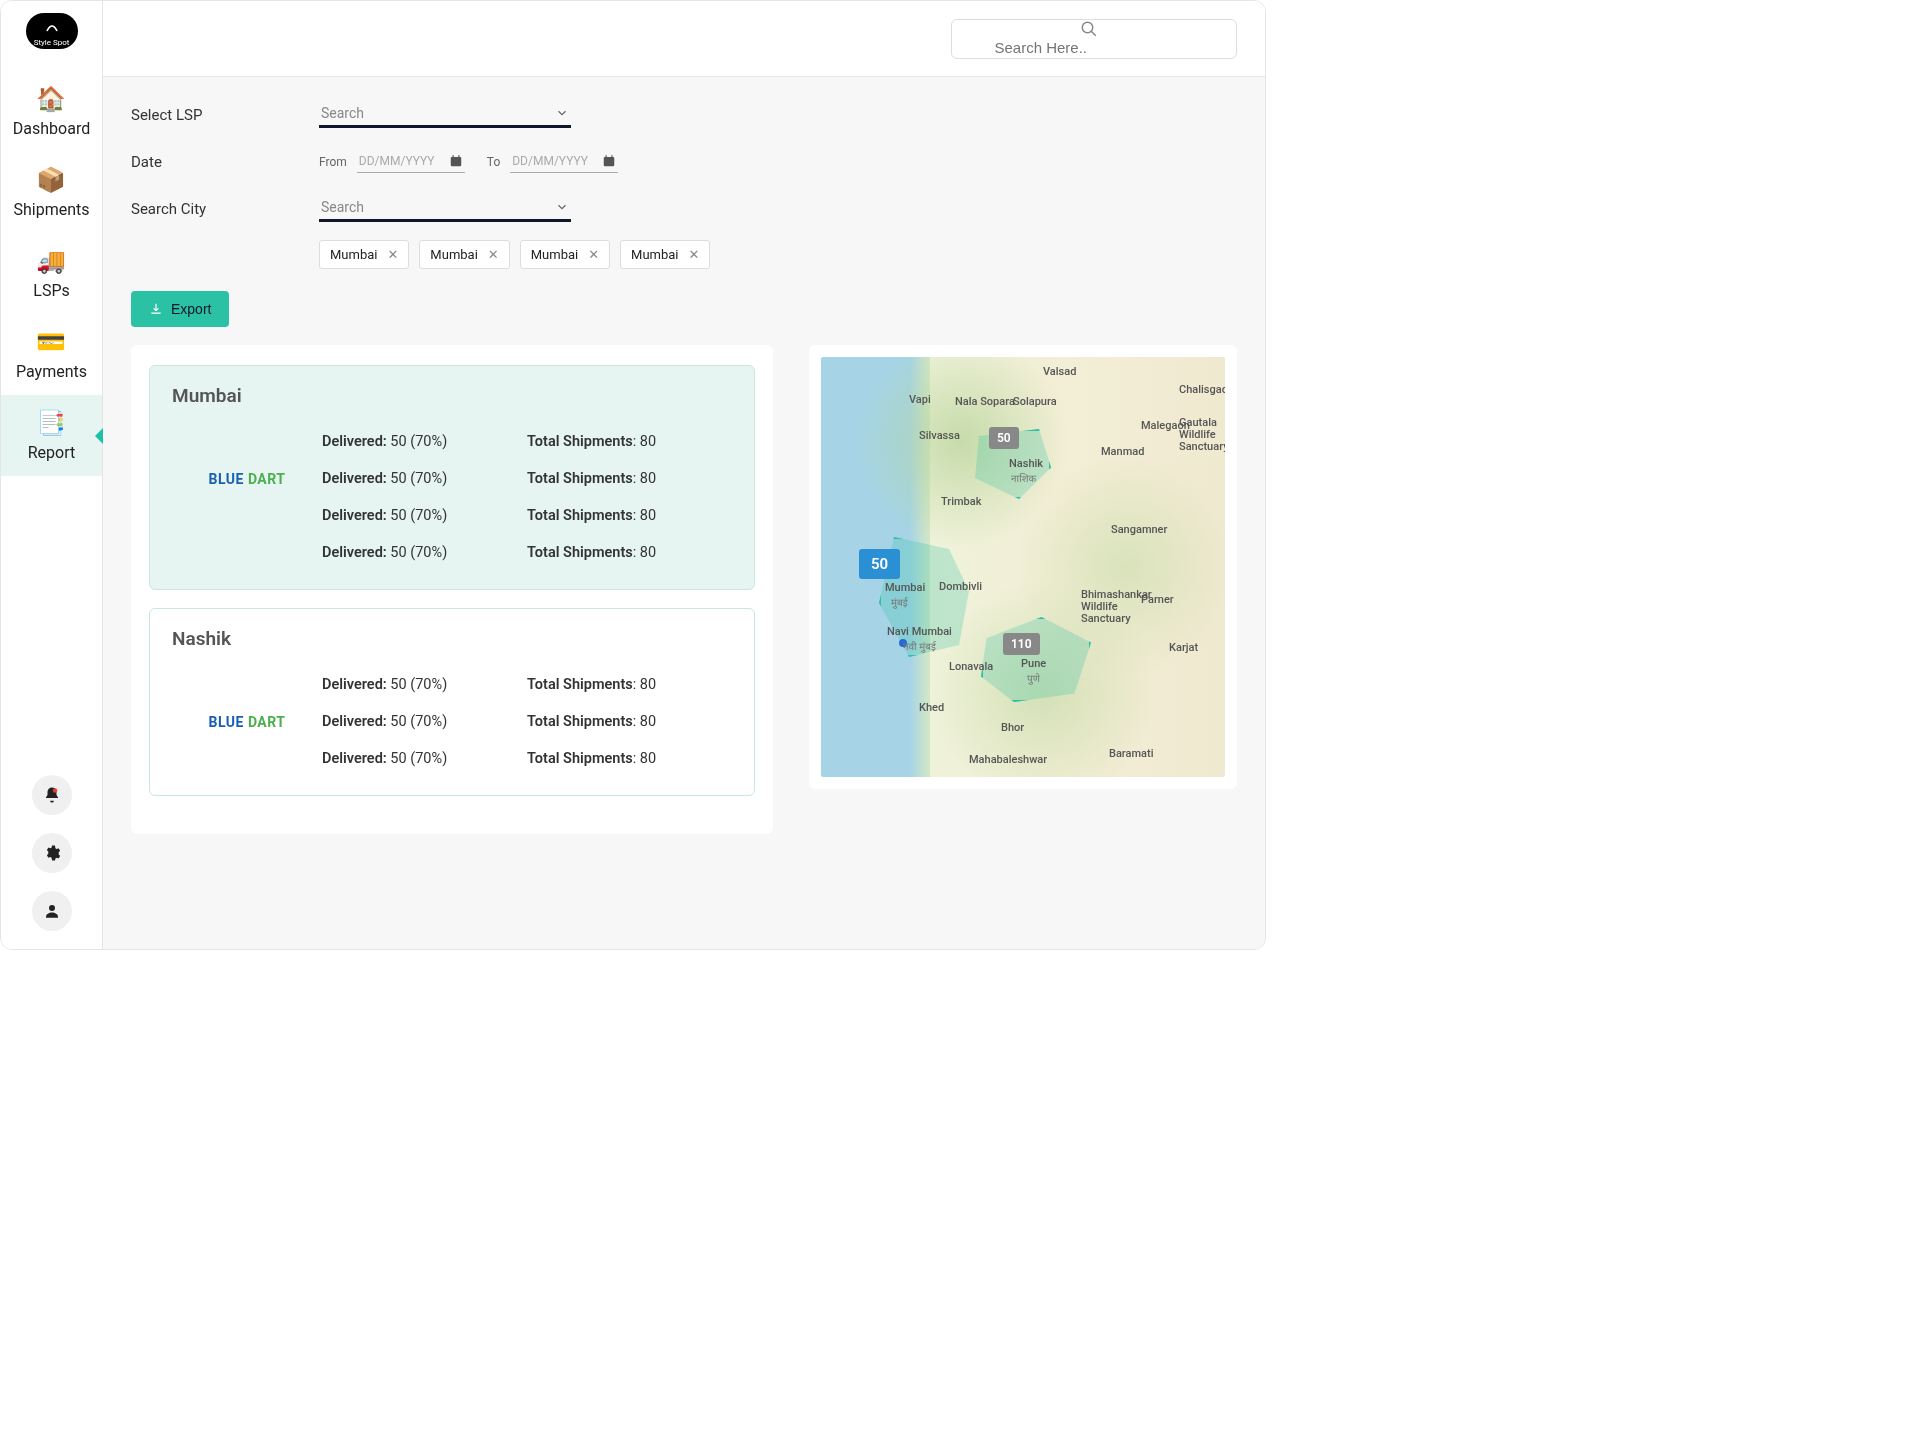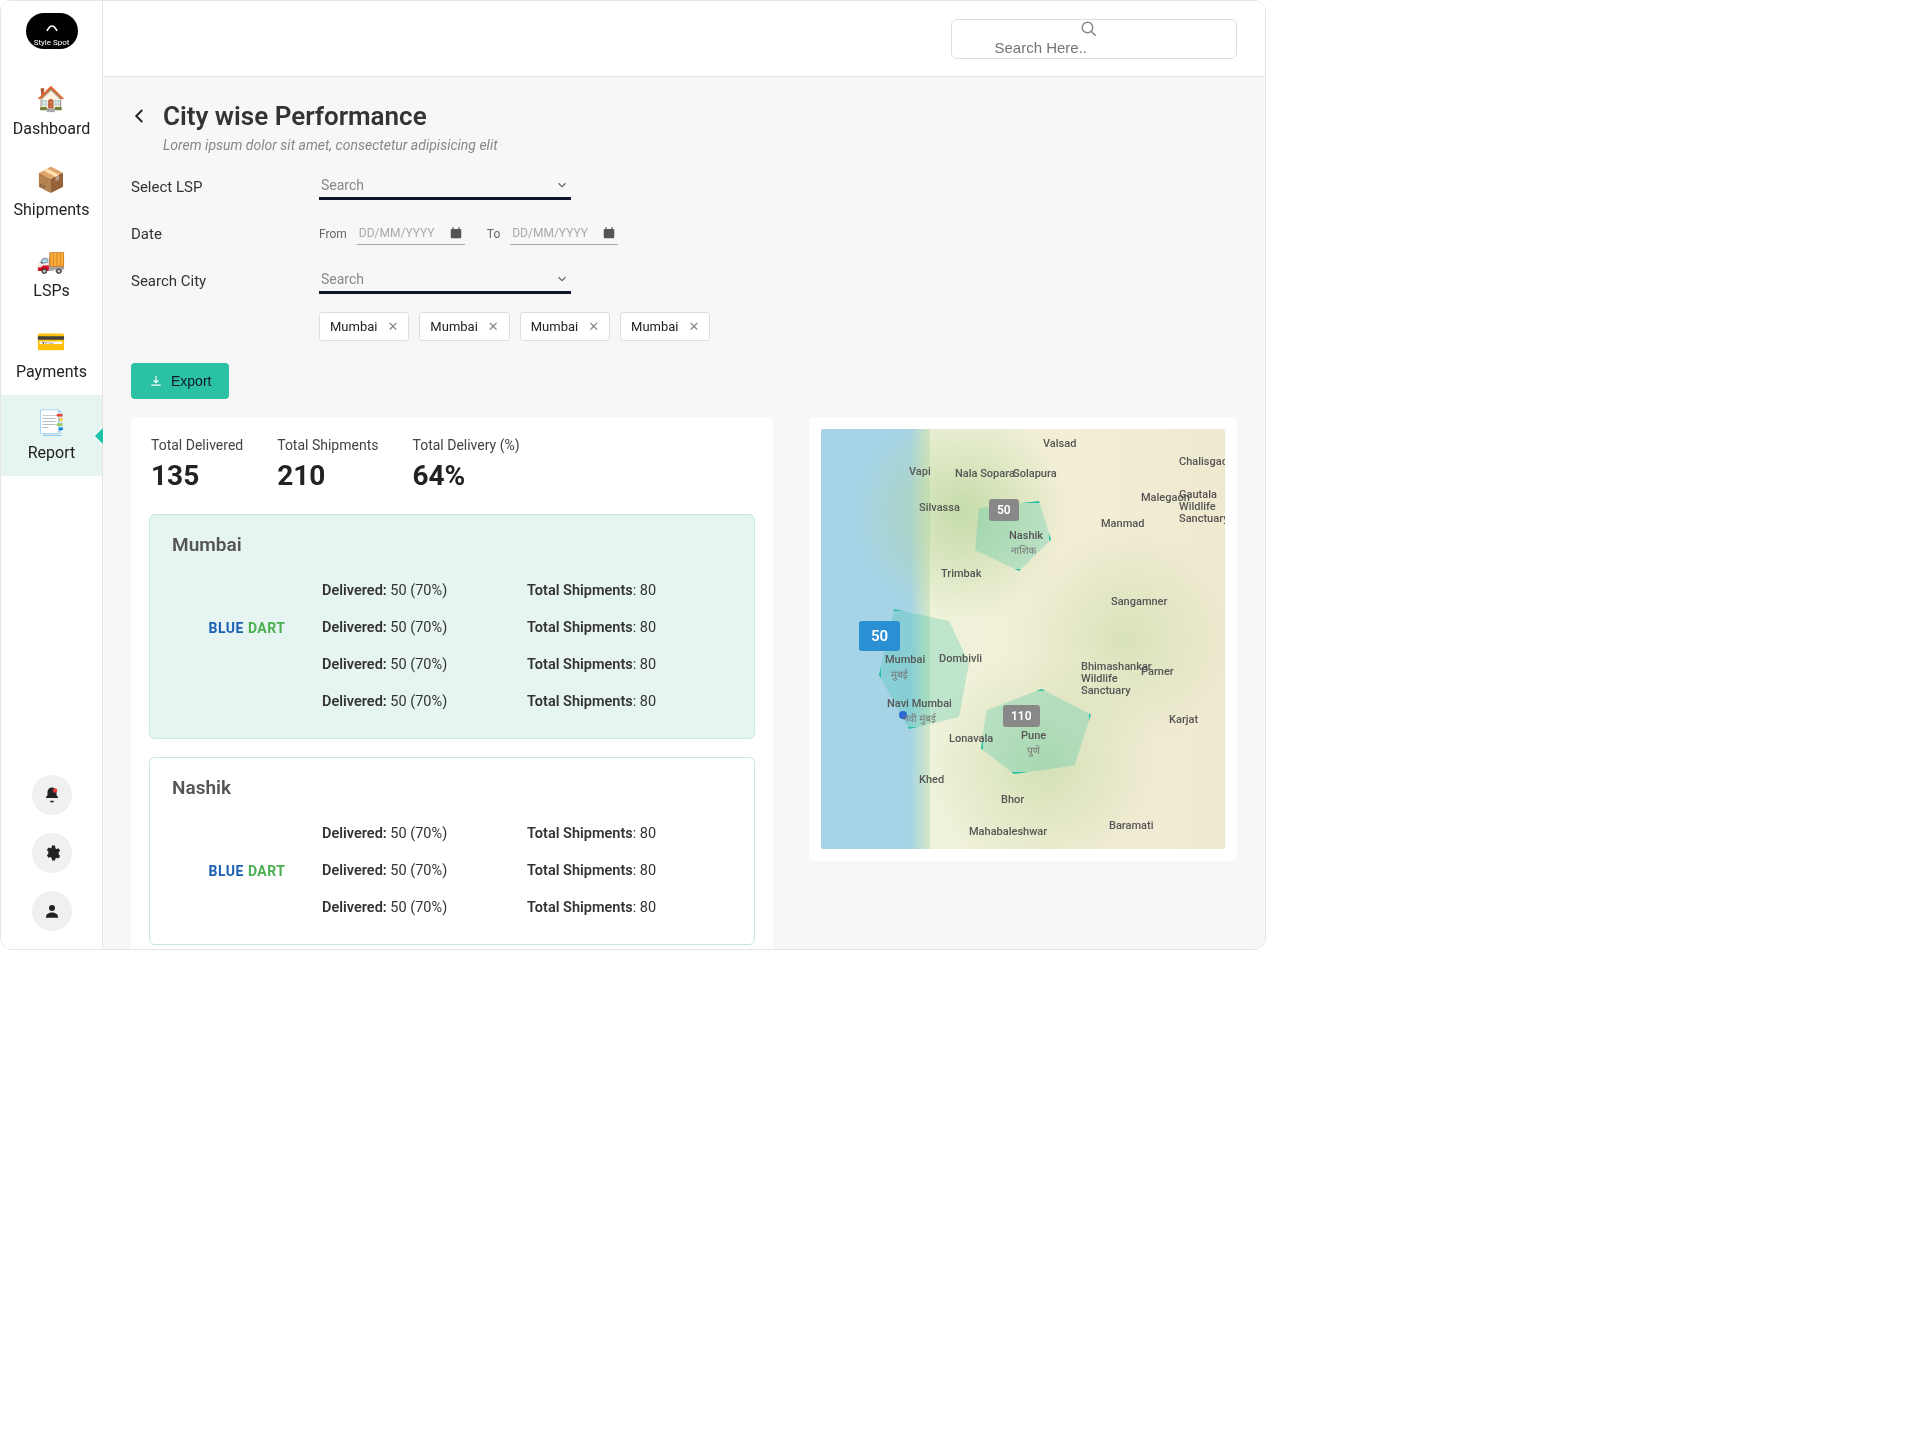--- a/index.html
+++ b/index.html
@@ -162,31 +162,20 @@
         <svg viewBox="0 0 24 24">
             <circle cx="10" cy="10" r="7" fill="none" stroke="#888" stroke-width="2"></circle>
             <line x1="15" y1="15" x2="21" y2="21" stroke="#888" stroke-width="2"></line>
           </svg>
         <input type="text" placeholder="Search Here.." style="">
       </div>
     </div>
 
     <div class="content">
       
-      <div class="page-header">
-        <div class="back-arrow">
-          <svg viewBox="0 0 24 24">
-              <path d="M15 4 7 12l8 8" fill="none" stroke="#222" stroke-width="2.5"></path>
-            </svg>
-        </div>
-        <div>
-          <h1>City wise Performance</h1>
-          <p>Lorem ipsum dolor sit amet, consectetur adipisicing elit</p>
-        </div>
-      </div>
 
       
       <div class="filters">
         <div class="filter-row">
           <div class="filter-label">Select LSP</div>
           <div class="select-input">
             <span class="placeholder">Search</span>
             <svg viewBox="0 0 24 24">
                 <path d="M6 9l6 6 6-6" fill="none" stroke="#666" stroke-width="2"></path>
               </svg>
@@ -253,34 +242,20 @@
         <svg viewBox="0 0 24 24">
             <path d="M12 3v12m0 0 4-4m-4 4-4-4M4 19h16" fill="none" stroke="#fff" stroke-width="2"></path>
           </svg>
         <span>Export</span>
       </button>
 
       
       <div class="cols">
 
         <div class="left-col">
-          <div class="summary">
-            <div class="summary-item">
-              <div class="s-label">Total Delivered</div>
-              <div class="s-value">135</div>
-            </div>
-            <div class="summary-item">
-              <div class="s-label">Total Shipments</div>
-              <div class="s-value">210</div>
-            </div>
-            <div class="summary-item">
-              <div class="s-label">Total Delivery (%)</div>
-              <div class="s-value">64%</div>
-            </div>
-          </div>
 
           <div class="city-card highlight">
             <h3>Mumbai</h3>
             <div class="carrier-row">
               <div class="carrier-logo"><span>BLUE </span><span class="dart">DART</span></div>
               <div class="carrier-col"><span class="bold">Delivered:</span><span> 50 (70%)</span></div>
               <div class="carrier-col"><span class="bold">Total Shipments</span><span>: 80</span></div>
             </div>
             <div class="carrier-row show-logo">
               <div class="carrier-logo"><span>BLUE </span><span class="dart">DART</span></div>

